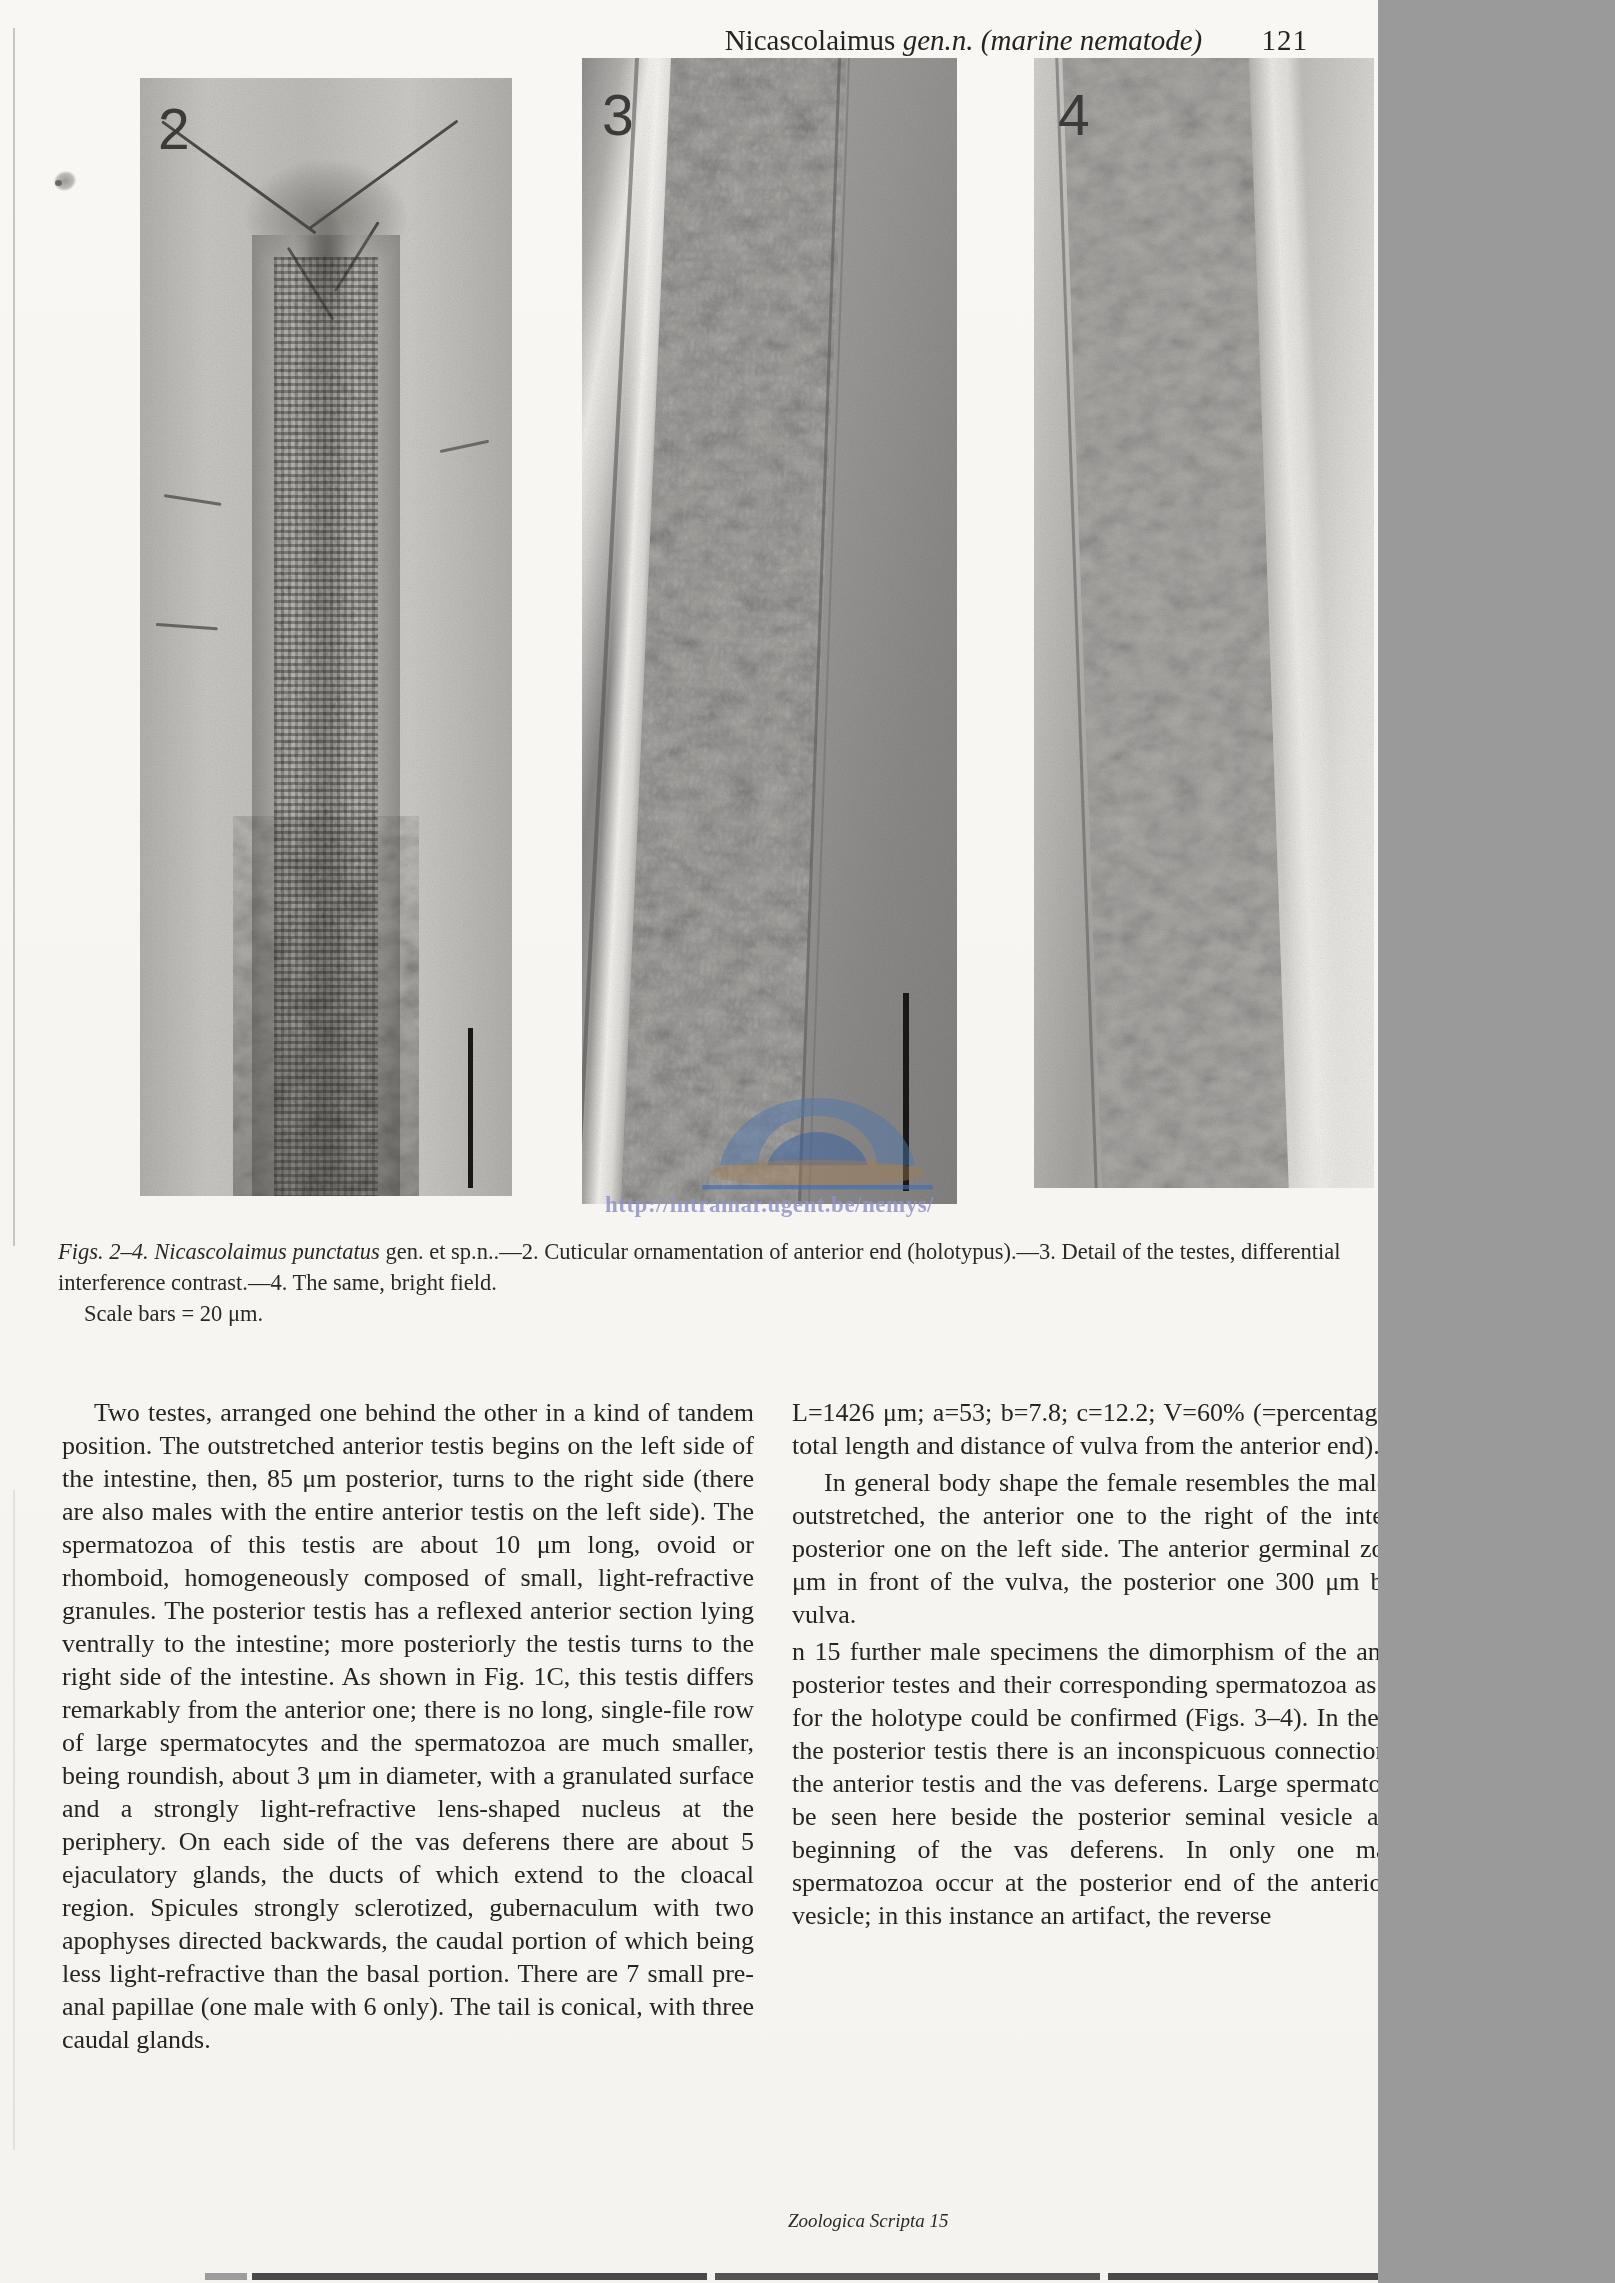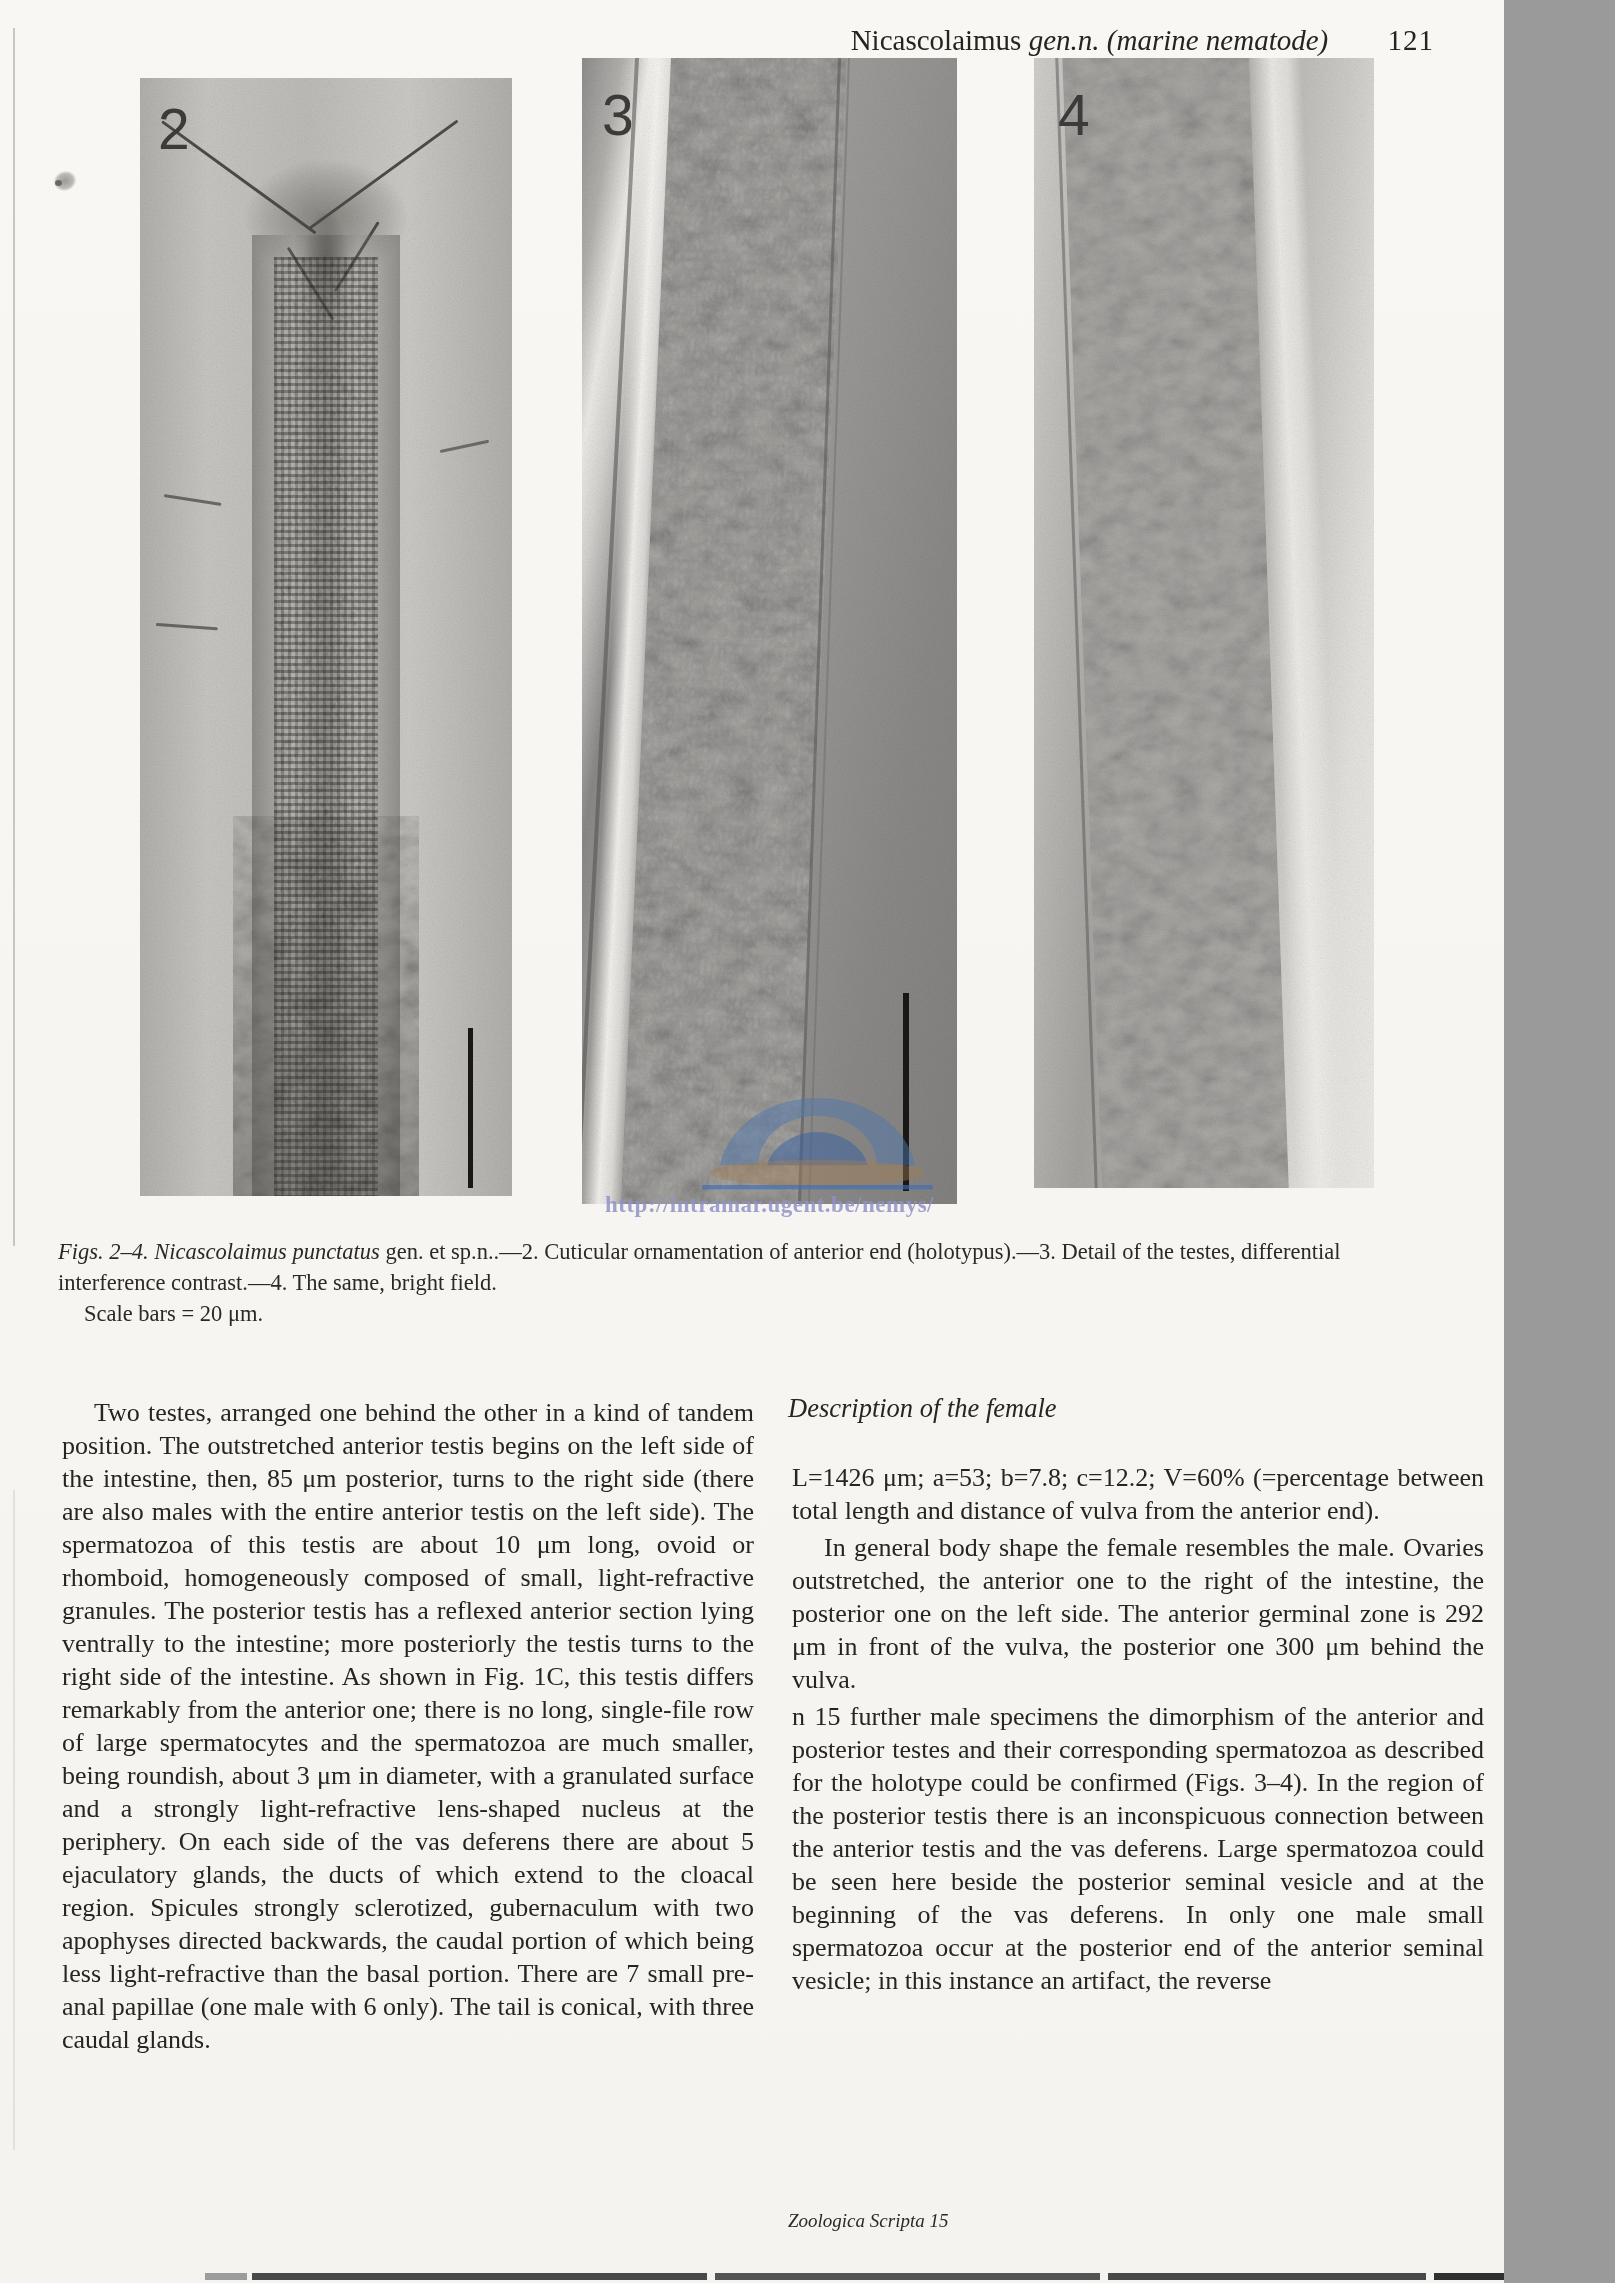--- a/index.html
+++ b/index.html
@@ -1,17 +1,17 @@
 <!DOCTYPE html>
 <html><head>
 <meta charset="utf-8">
 <style>
   html,body { margin:0; padding:0; background:#9a9a9a; }
   .page {
-    position:relative; width:1504px; height:2283px;
+    position:relative; width:1378px; height:2283px;
     background:linear-gradient(180deg,#f8f7f4 0%, #f6f5f2 55%, #f4f3f0 100%);
     font-family:"Liberation Serif", serif; color:#26241f; overflow:hidden;
   }
 
   
   .header { position:absolute; top:24px; right:70px; font-size:29px; white-space:nowrap; }
   .header .it { font-style:italic; }
   .header .pagenum { display:inline-block; margin-left:52px; letter-spacing:1px; }
 
   
@@ -215,21 +215,20 @@
     </div>
     <div>interference contrast.—4. The same, bright field.</div>
     <div class="scale-line">Scale bars = 20 μm.</div>
   </div>
 
   <div class="col left-col">
     <p class="indent">Two testes, arranged one behind the other in a kind of tandem position. The outstretched anterior testis begins on the left side of the intestine, then, 85 μm posterior, turns to the right side (there are also males with the entire anterior testis on the left side). The spermatozoa of this testis are about 10 μm long, ovoid or rhomboid, homogeneously composed of small, light-refractive granules. The posterior testis has a reflexed anterior section lying ventrally to the intestine; more posteriorly the testis turns to the right side of the intestine. As shown in Fig. 1C, this testis differs remarkably from the anterior one; there is no long, single-file row of large spermatocytes and the spermatozoa are much smaller, being roundish, about 3 μm in diameter, with a granulated surface and a strongly light-refractive lens-shaped nucleus at the periphery. On each side of the vas deferens there are about 5 ejaculatory glands, the ducts of which extend to the cloacal region. Spicules strongly sclerotized, gubernaculum with two apophyses directed backwards, the caudal portion of which being less light-refractive than the basal portion. There are 7 small pre-anal papillae (one male with 6 only). The tail is conical, with three caudal glands.</p>
   </div>
 
   <div class="col right-col">
-    <h3 class="subhead">Description of the female</h3>
     <p>L=1426 μm; a=53; b=7.8; c=12.2; V=60% (=percentage between total length and distance of vulva from the anterior end).</p>
     <p class="indent">In general body shape the female resembles the male. Ovaries outstretched, the anterior one to the right of the intestine, the posterior one on the left side. The anterior germinal zone is 292 μm in front of the vulva, the posterior one 300 μm behind the vulva.</p>
     <p>n 15 further male specimens the dimorphism of the anterior and posterior testes and their corresponding spermatozoa as described for the holotype could be confirmed (Figs. 3–4). In the region of the posterior testis there is an inconspicuous connection between the anterior testis and the vas deferens. Large spermatozoa could be seen here beside the posterior seminal vesicle and at the beginning of the vas deferens. In only one male small spermatozoa occur at the posterior end of the anterior seminal vesicle; in this instance an artifact, the reverse</p>
   </div>
 
   <div class="footer">Zoologica Scripta 15</div>
 
   <div class="bbar" style="left:205px; width:42px; background:#9c9c9c;"></div>
   <div class="bbar" style="left:252px; width:455px; background:#494949;"></div>
   <div class="bbar" style="left:715px; width:385px; background:#545454;"></div>

